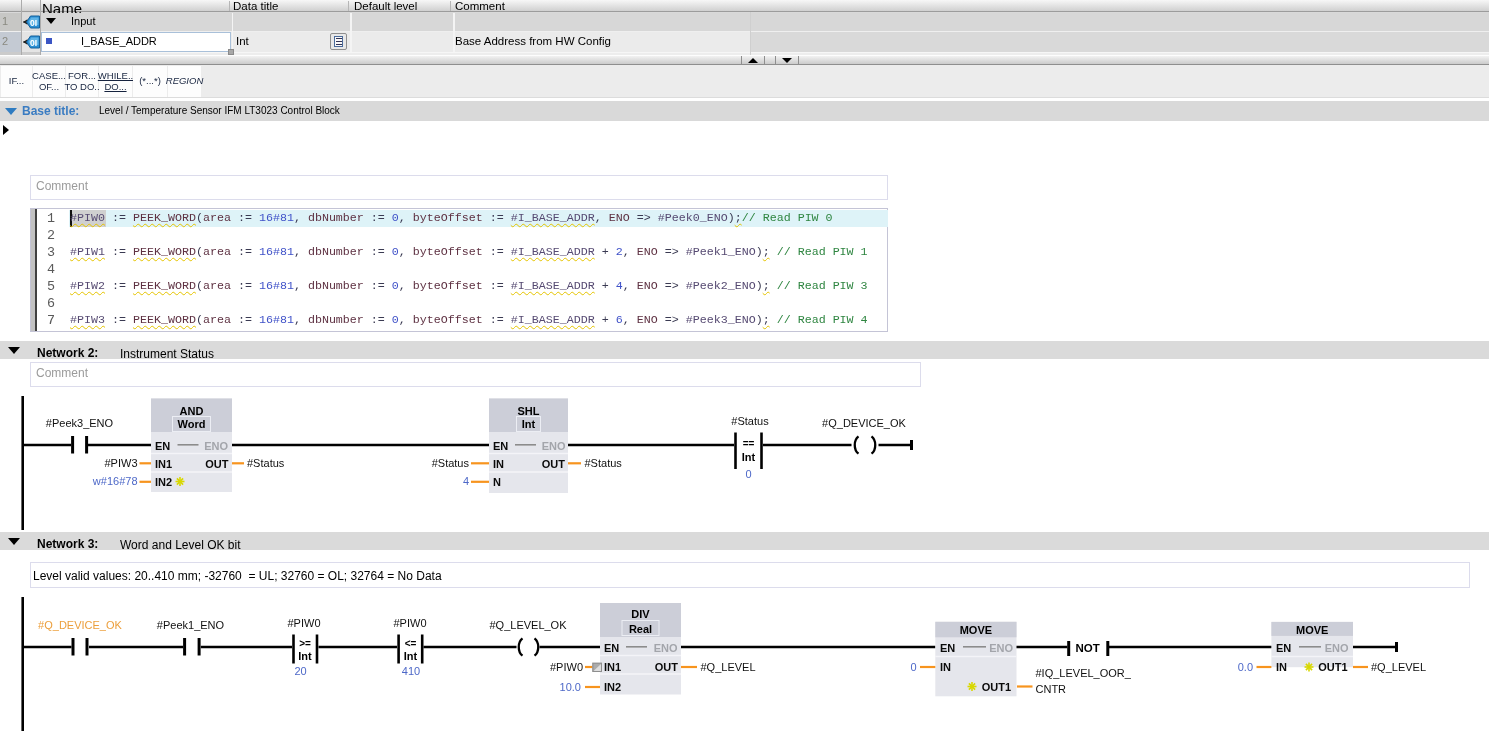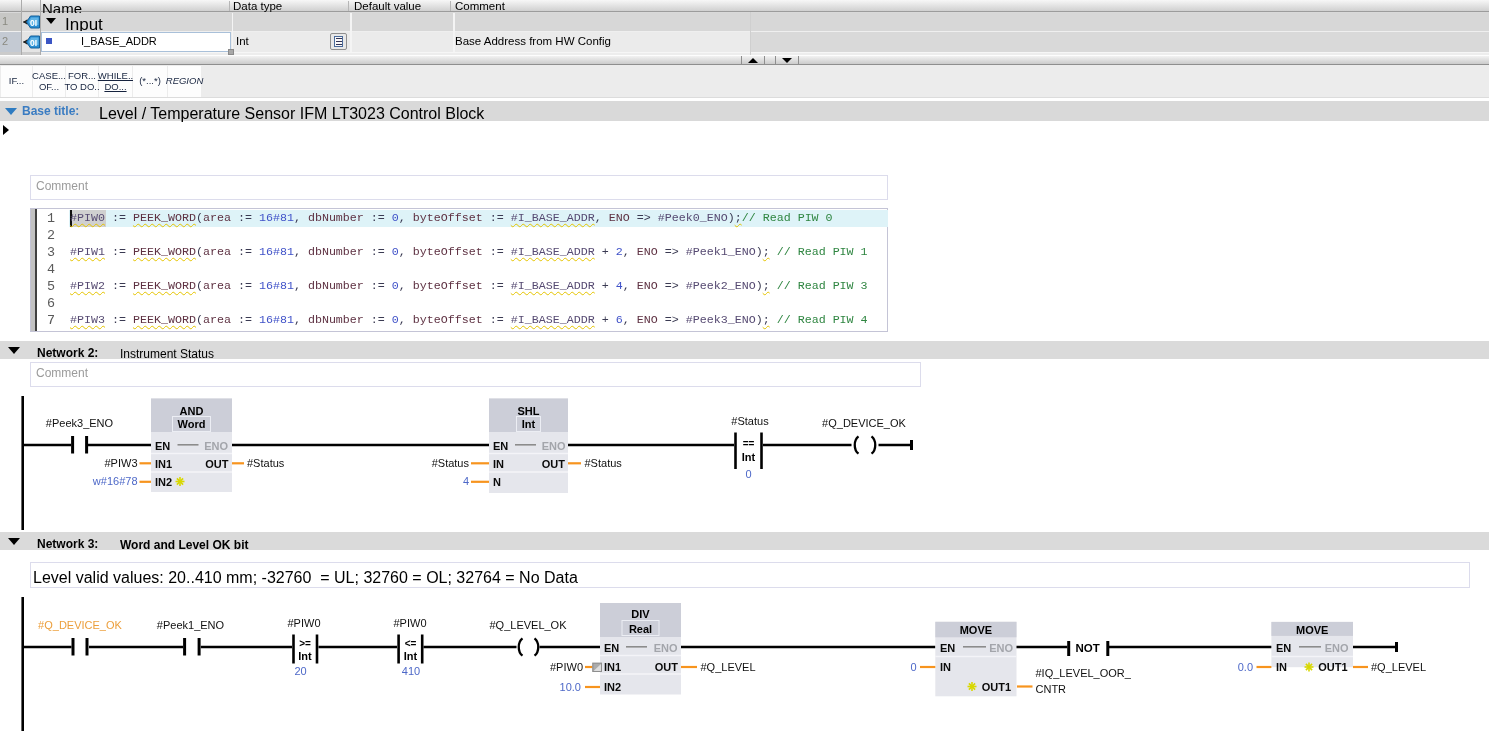--- a/index.html
+++ b/index.html
@@ -33,40 +33,40 @@
   .ttl  { font-size:11px; font-weight:bold; fill:#000; }
 </style>
 </head>
 <body>
 <div id="page">
 
 <div class="abs" style="left:0;top:0;width:1489px;height:55px;background:#d9d9d9;">
 
   <div class="abs" style="left:0;top:0;width:1489px;height:12px;background:linear-gradient(#f7f7f7,#d0d0d0);border-bottom:1px solid #9c9c9c;"></div>
   <div class="abs" style="left:42px;top:0px;font-size:15px;">Name</div>
-  <div class="abs" style="left:233px;top:0px;font-size:11.5px;">Data type</div>
-  <div class="abs" style="left:354px;top:0px;font-size:11.5px;">Default value</div>
+  <div class="abs" style="left:233px;top:0px;font-size:11.5px;">Data title</div>
+  <div class="abs" style="left:354px;top:0px;font-size:11.5px;">Default level</div>
   <div class="abs" style="left:455px;top:0px;font-size:11.5px;">Comment</div>
   <div class="abs" style="left:229px;top:1px;width:1px;height:10px;background:#b6b6b6;"></div>
   <div class="abs" style="left:348px;top:1px;width:1px;height:10px;background:#b6b6b6;"></div>
   <div class="abs" style="left:450px;top:1px;width:1px;height:10px;background:#b6b6b6;"></div>
 
   <div class="abs" style="left:0;top:13px;width:1489px;height:18px;background:#d7d7d7;"></div>
   <div class="abs" style="left:0;top:13px;width:22px;height:18px;background:#c7c7c5;"></div>
   <div class="abs" style="left:22px;top:13px;width:18px;height:18px;background:#dbdbdb;"></div>
   <div class="abs" style="left:2px;top:15px;font-size:11px;color:#8a8a80;">1</div>
   <svg class="abs" style="left:23px;top:15px;" width="17" height="14" viewBox="0 0 17 14">
     <path d="M0.5 7 L5.5 7" stroke="#222" stroke-width="1.6"></path>
     <path d="M0 7 L4.5 4.2 L4.5 9.8 Z" fill="#222"></path>
     <path d="M16.5 1 L7.5 1 L3.5 7 L7.5 13 L16.5 13 Z" fill="#2a8fd4" stroke="#156099"></path>
     <path d="M15.5 2.5 L8 2.5 L5.5 7 L8 10 L15.5 10 Z" fill="#7ec8f0" opacity="0.65"></path>
     <text x="7" y="10.5" font-size="8.5" fill="#fff" font-weight="bold" font-family="Liberation Sans">0I</text>
   </svg>
   <div class="abs" style="left:46px;top:18px;width:0;height:0;border-left:5px solid transparent;border-right:5px solid transparent;border-top:6px solid #000;"></div>
-  <div class="abs" style="left:65px;top:14.5px;font-size:17px;">Input</div>
+  <div class="abs" style="left:71px;top:14.5px;font-size:11px;">Input</div>
 
   <div class="abs" style="left:0;top:31px;width:1489px;height:21px;background:#d9d9d9;border-top:1px solid #efefef;"></div>
   <div class="abs" style="left:40px;top:32px;width:710px;height:20px;background:#ebebeb;"></div>
   <div class="abs" style="left:0;top:32px;width:22px;height:20px;background:#c4cad3;"></div>
   <div class="abs" style="left:22px;top:32px;width:18px;height:20px;background:#e4e4e4;"></div>
   <div class="abs" style="left:2px;top:35px;font-size:11px;color:#8a8a80;">2</div>
   <svg class="abs" style="left:23px;top:35px;" width="17" height="14" viewBox="0 0 17 14">
     <path d="M0.5 7 L5.5 7" stroke="#222" stroke-width="1.6"></path>
     <path d="M0 7 L4.5 4.2 L4.5 9.8 Z" fill="#222"></path>
     <path d="M16.5 1 L7.5 1 L3.5 7 L7.5 13 L16.5 13 Z" fill="#2a8fd4" stroke="#156099"></path>
@@ -112,21 +112,21 @@
   <div class="abs tbtn" style="left:33px;width:32px;">CASE...<br>OF...</div>
   <div class="abs tbtn" style="left:66px;width:32px;">FOR...<br>TO DO..</div>
   <div class="abs tbtn" style="left:99px;width:33px;text-decoration:underline;">WHILE..<br>DO...</div>
   <div class="abs tbtn" style="left:133px;width:34px;">(*...*)</div>
   <div class="abs tbtn" style="left:168px;width:33px;font-style:italic;">REGION</div>
 </div>
 
 <div class="abs" style="left:0;top:101px;width:1489px;height:20px;background:#d9d9d9;">
   <div class="abs" style="left:5px;top:7px;width:0;height:0;border-left:6px solid transparent;border-right:6px solid transparent;border-top:7px solid #2e7bc1;"></div>
   <div class="abs" style="left:22px;top:3px;font-size:12px;font-weight:bold;color:#3a7cc2;">Base title:</div>
-  <div class="abs" style="left:99px;top:3.5px;font-size:16px;color:#000;">Level / Temperature Sensor IFM LT3023 Control Block</div>
+  <div class="abs" style="left:99px;top:3.5px;font-size:10px;color:#000;">Level / Temperature Sensor IFM LT3023 Control Block</div>
 </div>
 <div class="abs" style="left:3px;top:125px;width:0;height:0;border-top:5px solid transparent;border-bottom:5px solid transparent;border-left:6px solid #000;"></div>
 
 <div class="abs combox" style="left:30px;top:175px;width:858px;height:25px;">
   <div class="abs comtxt" style="left:5px;top:3px;">Comment</div>
 </div>
 <div class="abs" style="left:30px;top:207.5px;width:858px;height:124px;background:#fff;border:1px solid #c4c4d6;" id="codebox">
   <div class="abs" style="left:0;top:0;width:4px;height:122px;background:#c2c2c2;"></div>
   <div class="abs" style="left:4px;top:0;width:2px;height:122px;background:#404040;"></div>
   <div class="abs" style="left:38px;top:1.5px;width:819px;height:17px;background:#def3f8;"></div>
@@ -233,27 +233,27 @@
   <text x="748.5" y="59" text-anchor="middle" style="font-size:10px;font-weight:bold;">==</text>
   <text class="ttl" x="748.5" y="73" text-anchor="middle">Int</text>
   <text class="lbl blu" x="748.5" y="90" text-anchor="middle">0</text>
 
   <text class="lbl" x="864" y="39.3" text-anchor="middle">#Q_DEVICE_OK</text>
   <path d="M 858.5 48.3 C 853.5 52, 853.5 62, 858.5 65.7" stroke="#000" stroke-width="2.3" fill="none"></path>
   <path d="M 871.5 48.3 C 876.5 52, 876.5 62, 871.5 65.7" stroke="#000" stroke-width="2.3" fill="none"></path>
   <line x1="911.5" y1="52" x2="911.5" y2="62" stroke="#000" stroke-width="3"></line>
 </svg>
 
-<div class="abs netbar" style="top:532px;font-weight:bold;">
+<div class="abs netbar" style="top:532px;">
   <div class="abs" style="left:8px;top:6px;width:0;height:0;border-left:6px solid transparent;border-right:6px solid transparent;border-top:7px solid #000;"></div>
   <div class="abs" style="left:37px;top:2px;"><b>Network 3:</b></div>
   <div class="abs" style="left:120px;top:3px;"><span>Word and Level OK bit</span></div>
 </div>
 <div class="abs combox" style="left:30px;top:562px;width:1440px;height:26px;">
-  <div class="abs" style="left:2px;top:5.5px;font-size:16px;color:#000;">Level valid values: 20..410 mm; -32760&nbsp; = UL; 32760 = OL; 32764 = No Data</div>
+  <div class="abs" style="left:2px;top:5.5px;font-size:12px;color:#000;">Level valid values: 20..410 mm; -32760&nbsp; = UL; 32760 = OL; 32764 = No Data</div>
 </div>
 <svg class="abs" id="lad3" style="left:0;top:590px;" width="1489" height="150" viewBox="0 0 1489 150">
   <defs>
     <g id="star" stroke="#d8d800" stroke-width="1.6">
       <line x1="0" y1="-4.5" x2="0" y2="4.5"></line>
       <line x1="-4.5" y1="0" x2="4.5" y2="0"></line>
       <line x1="-3.1" y1="-3.1" x2="3.1" y2="3.1"></line>
       <line x1="-3.1" y1="3.1" x2="3.1" y2="-3.1"></line>
     </g>
   </defs>

